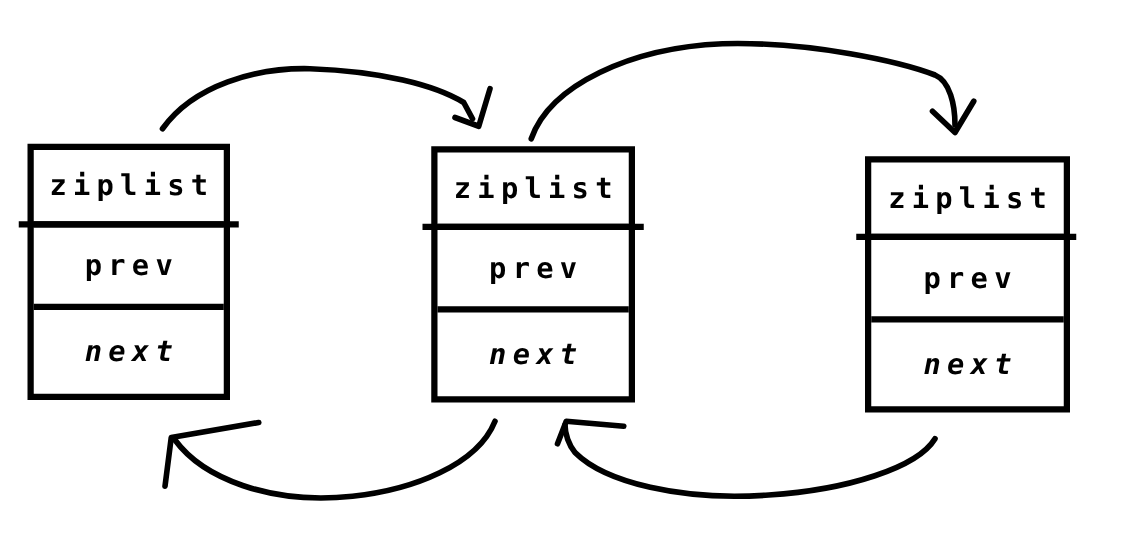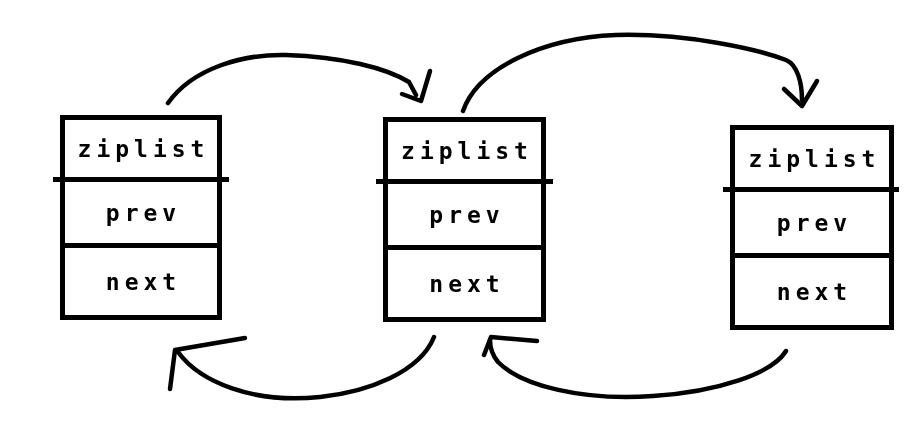--- a/index.html
+++ b/index.html
@@ -3,21 +3,20 @@
 <meta charset="utf-8">
 <style>
   html, body { margin: 0; padding: 0; background: #ffffff; }
   .canvas {
     position: relative;
     width: 861px;
     height: 442px;
     background: #ffffff;
     overflow: hidden;
     font-family: "DejaVu Sans Mono", "Liberation Mono", monospace;
-    margin-left: 38px;
   }
   .node {
     position: absolute;
     background: #ffffff;
     border: 5px solid #000000;
   }
   #node-1 { left: 22px;  top: 115px; width: 152px; }
   #node-2 { left: 345px; top: 117px; width: 153px; }
   #node-3 { left: 692px; top: 125px; width: 154px; }
   .cell {
@@ -26,21 +25,21 @@
     justify-content: center;
     font-weight: bold;
     font-size: 23px;
     letter-spacing: 5px;
     text-indent: 5px; 
     color: #000000;
     white-space: nowrap;
   }
   .cell-0 { height: 57px; border-bottom: 5px solid #000000; }
   .cell-1 { height: 61px; border-bottom: 5px solid #000000; text-align: center; }
-  .cell-2 { height: 67px; }
+  .cell-2 { height: 67px; font-style: italic; }
   
   .overshoot {
     position: absolute;
     top: 57px;
     left: -12px;
     width: calc(100% + 24px);
     height: 5px;
     background: #000000;
   }
   .arrow-layer {

